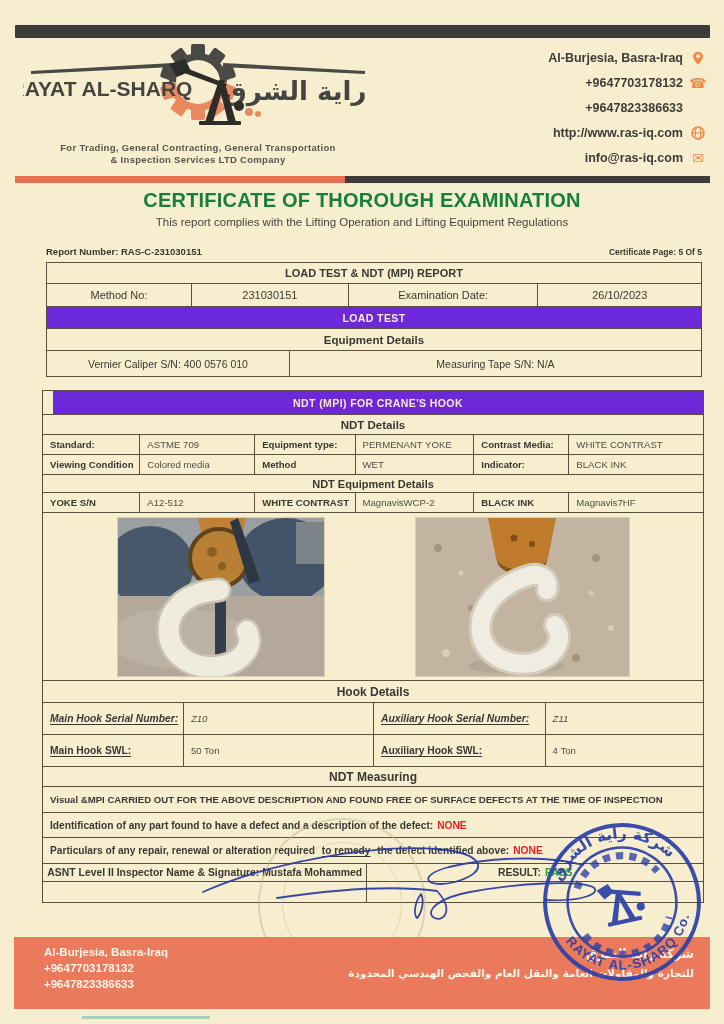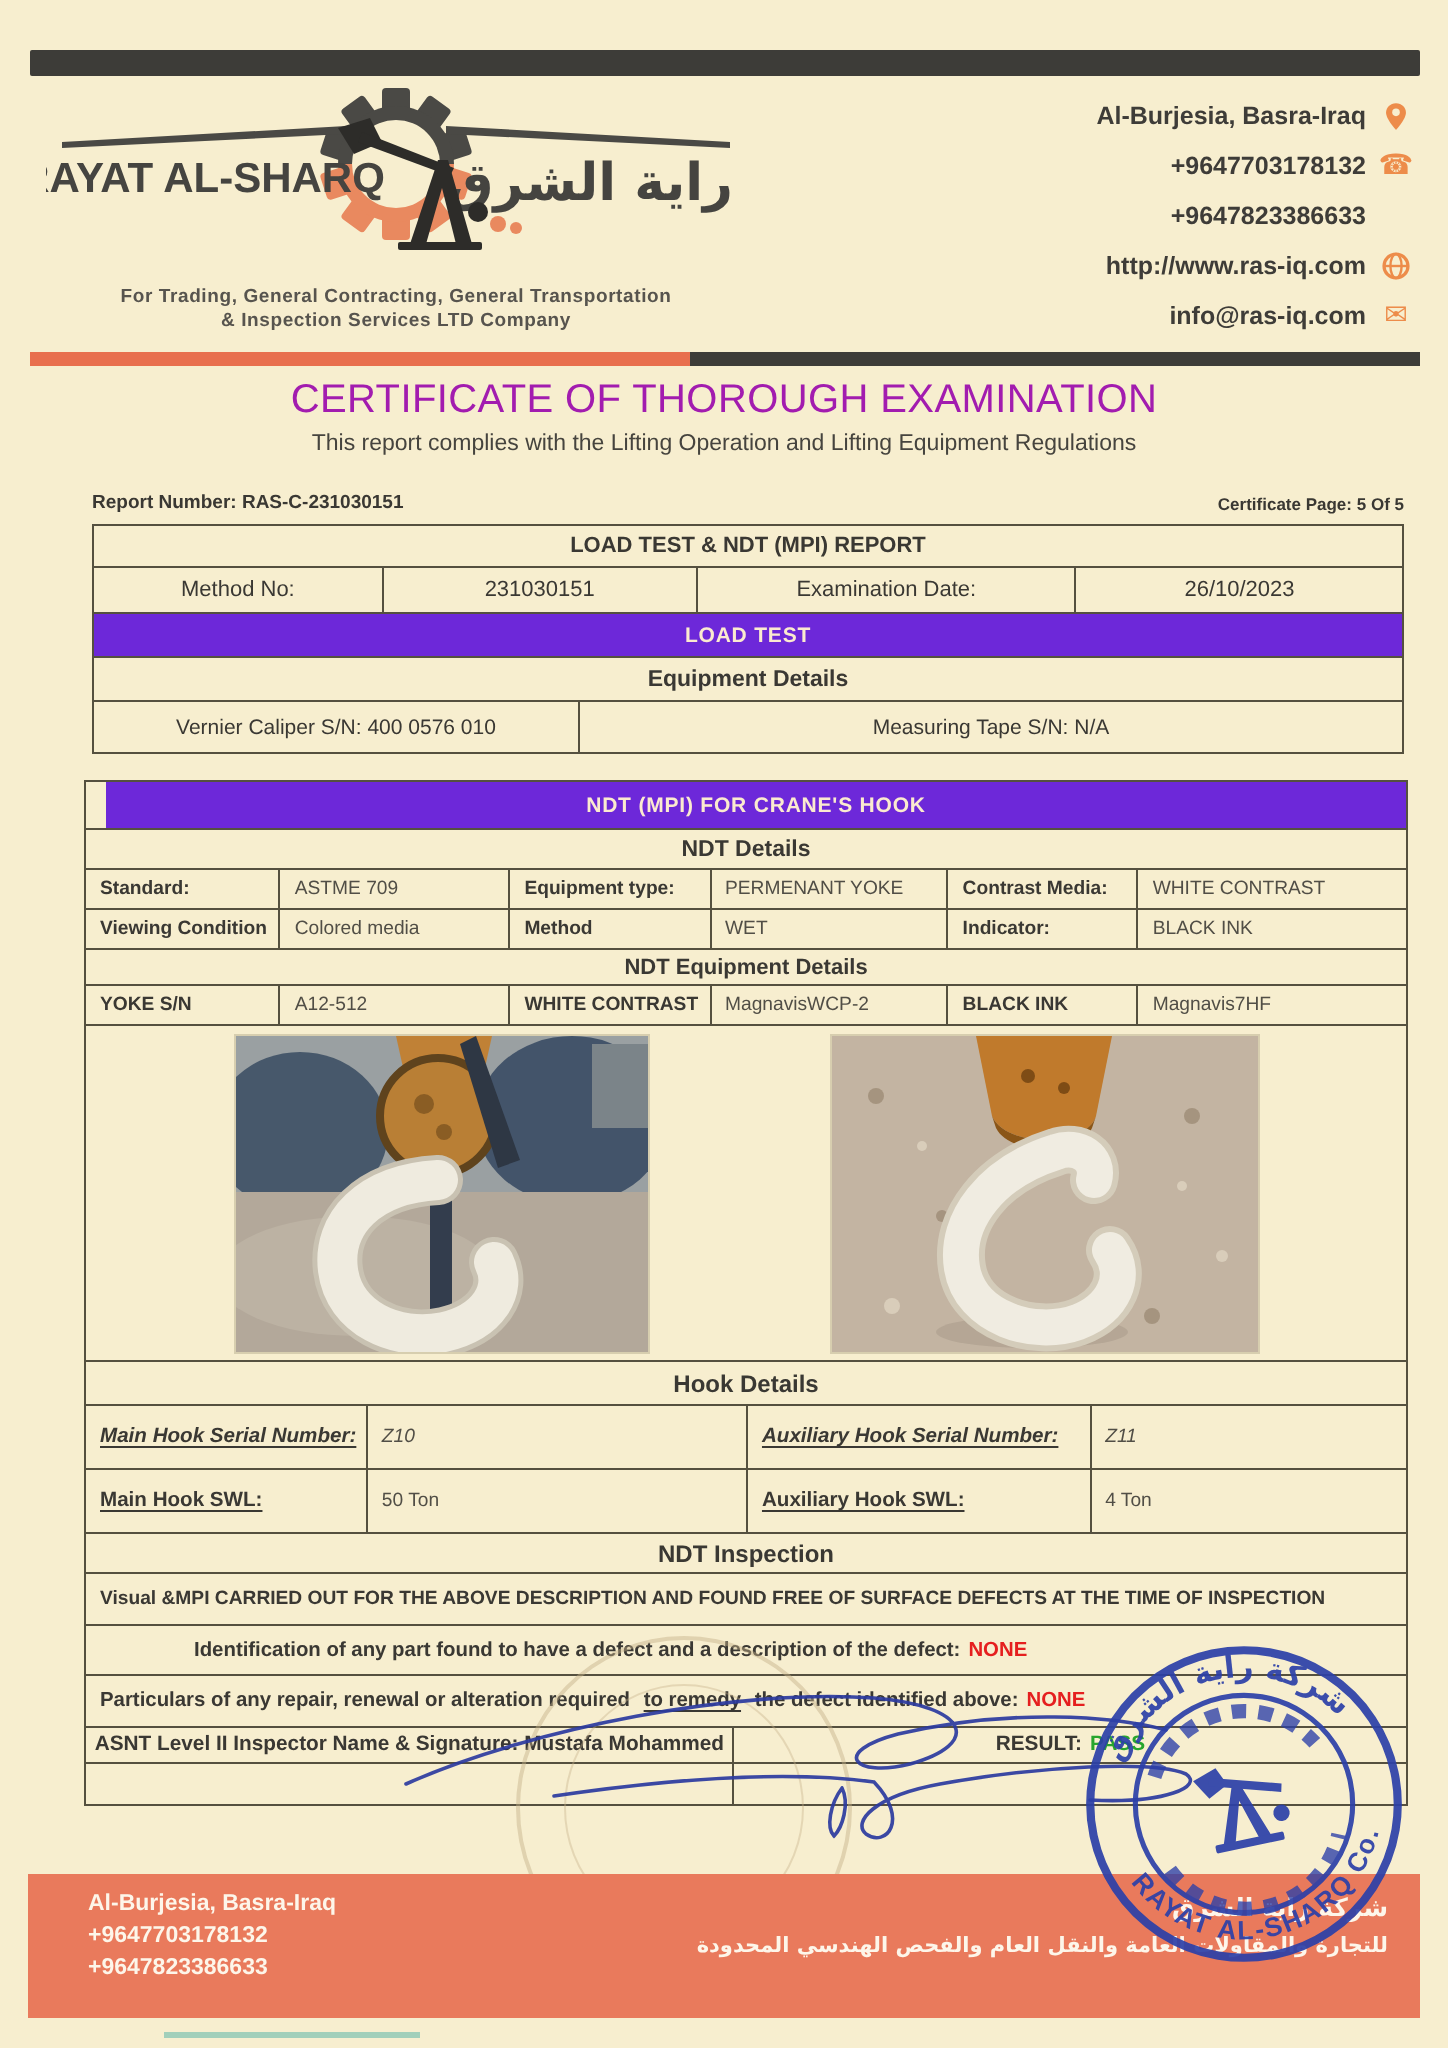--- a/index.html
+++ b/index.html
@@ -19,21 +19,21 @@
   .tagline{font-size:9.5px;color:#57544e;letter-spacing:.3px;line-height:1.3;font-weight:600;}
   .contacts{width:235px;display:flex;flex-direction:column;gap:9px;padding-top:8px;}
   .contact-row{display:flex;justify-content:flex-end;align-items:center;gap:7px;font-size:12.5px;font-weight:600;color:#3e3c38;}
   .cicon{width:16px;height:16px;display:flex;align-items:center;justify-content:center;color:var(--orange2);font-size:14px;}
 
   .divider{position:absolute;left:15px;top:176px;width:695px;height:7px;display:flex;}
   .divider .seg-orange{width:47.5%;background:#e86f4e;}
   .divider .seg-dark{flex:1;background:#3d3c38;}
 
   .title-block{position:absolute;left:0;top:189px;width:724px;text-align:center;}
-  .title-block h1{font-size:20px;font-weight:normal;color:#a21caf;letter-spacing:.2px;}
+  .title-block h1{font-size:20px;font-weight:bold;color:#15803d;letter-spacing:.2px;}
   .title-block p{font-size:11.5px;margin-top:4px;color:#46443e;}
 
   .meta-row{position:absolute;left:46px;top:246px;width:656px;display:flex;justify-content:space-between;align-items:flex-end;}
   .meta-left{font-size:9.5px;font-weight:700;}
   .meta-right{font-size:8.5px;font-weight:600;}
 
   .tbl{position:absolute;background:transparent;border:1.3px solid var(--bd);}
   .trow{display:flex;border-top:1px solid var(--bd);align-items:stretch;}
   .trow:first-child{border-top:none;}
   .cell{border-left:1px solid var(--bd);display:flex;align-items:center;overflow:hidden;}
@@ -302,26 +302,26 @@
       <div class="cell pad w4-1">
           <span class="lbl und" style="font-size:10.3px;">Main Hook SWL:</span>
         </div>
       <div class="cell pad val w4-2">50 Ton</div>
       <div class="cell pad w4-3">
           <span class="lbl und" style="font-size:10.3px;">Auxiliary Hook SWL:</span>
         </div>
       <div class="cell pad val w4-4">4 Ton</div>
     </div>
 
-    <div class="trow sect" style="height:20px;font-size:12px;">NDT Inspection</div>
+    <div class="trow sect" style="height:20px;font-size:12px;">NDT Measuring</div>
     <div class="trow" style="height:26px;">
       <div class="cell pad" style="width:100%;font-weight:bold;font-size:9.6px;">Visual &amp;MPI CARRIED OUT FOR THE ABOVE DESCRIPTION AND FOUND FREE OF SURFACE DEFECTS AT THE TIME OF INSPECTION</div>
     </div>
     <div class="trow" style="height:25px;">
-      <div class="cell pad" style="width:100%;font-size:10.2px;font-weight:bold;gap:4px;margin-left:47px;">
+      <div class="cell pad" style="width:100%;font-size:10.2px;font-weight:bold;gap:4px;">
         <span>Identification of any part found to have a defect and a description of the defect:</span>
         <span class="red">NONE</span>
       </div>
     </div>
     <div class="trow" style="height:26px;">
       <div class="cell pad" style="width:100%;font-size:10.2px;font-weight:bold;gap:4px;">
         <span style="white-space:pre;">Particulars of any repair, renewal or alteration required </span>
           <span class="und">to remedy</span>
           <span style="white-space:pre;"> the defect identified above:</span>
         <span class="red">NONE</span>

